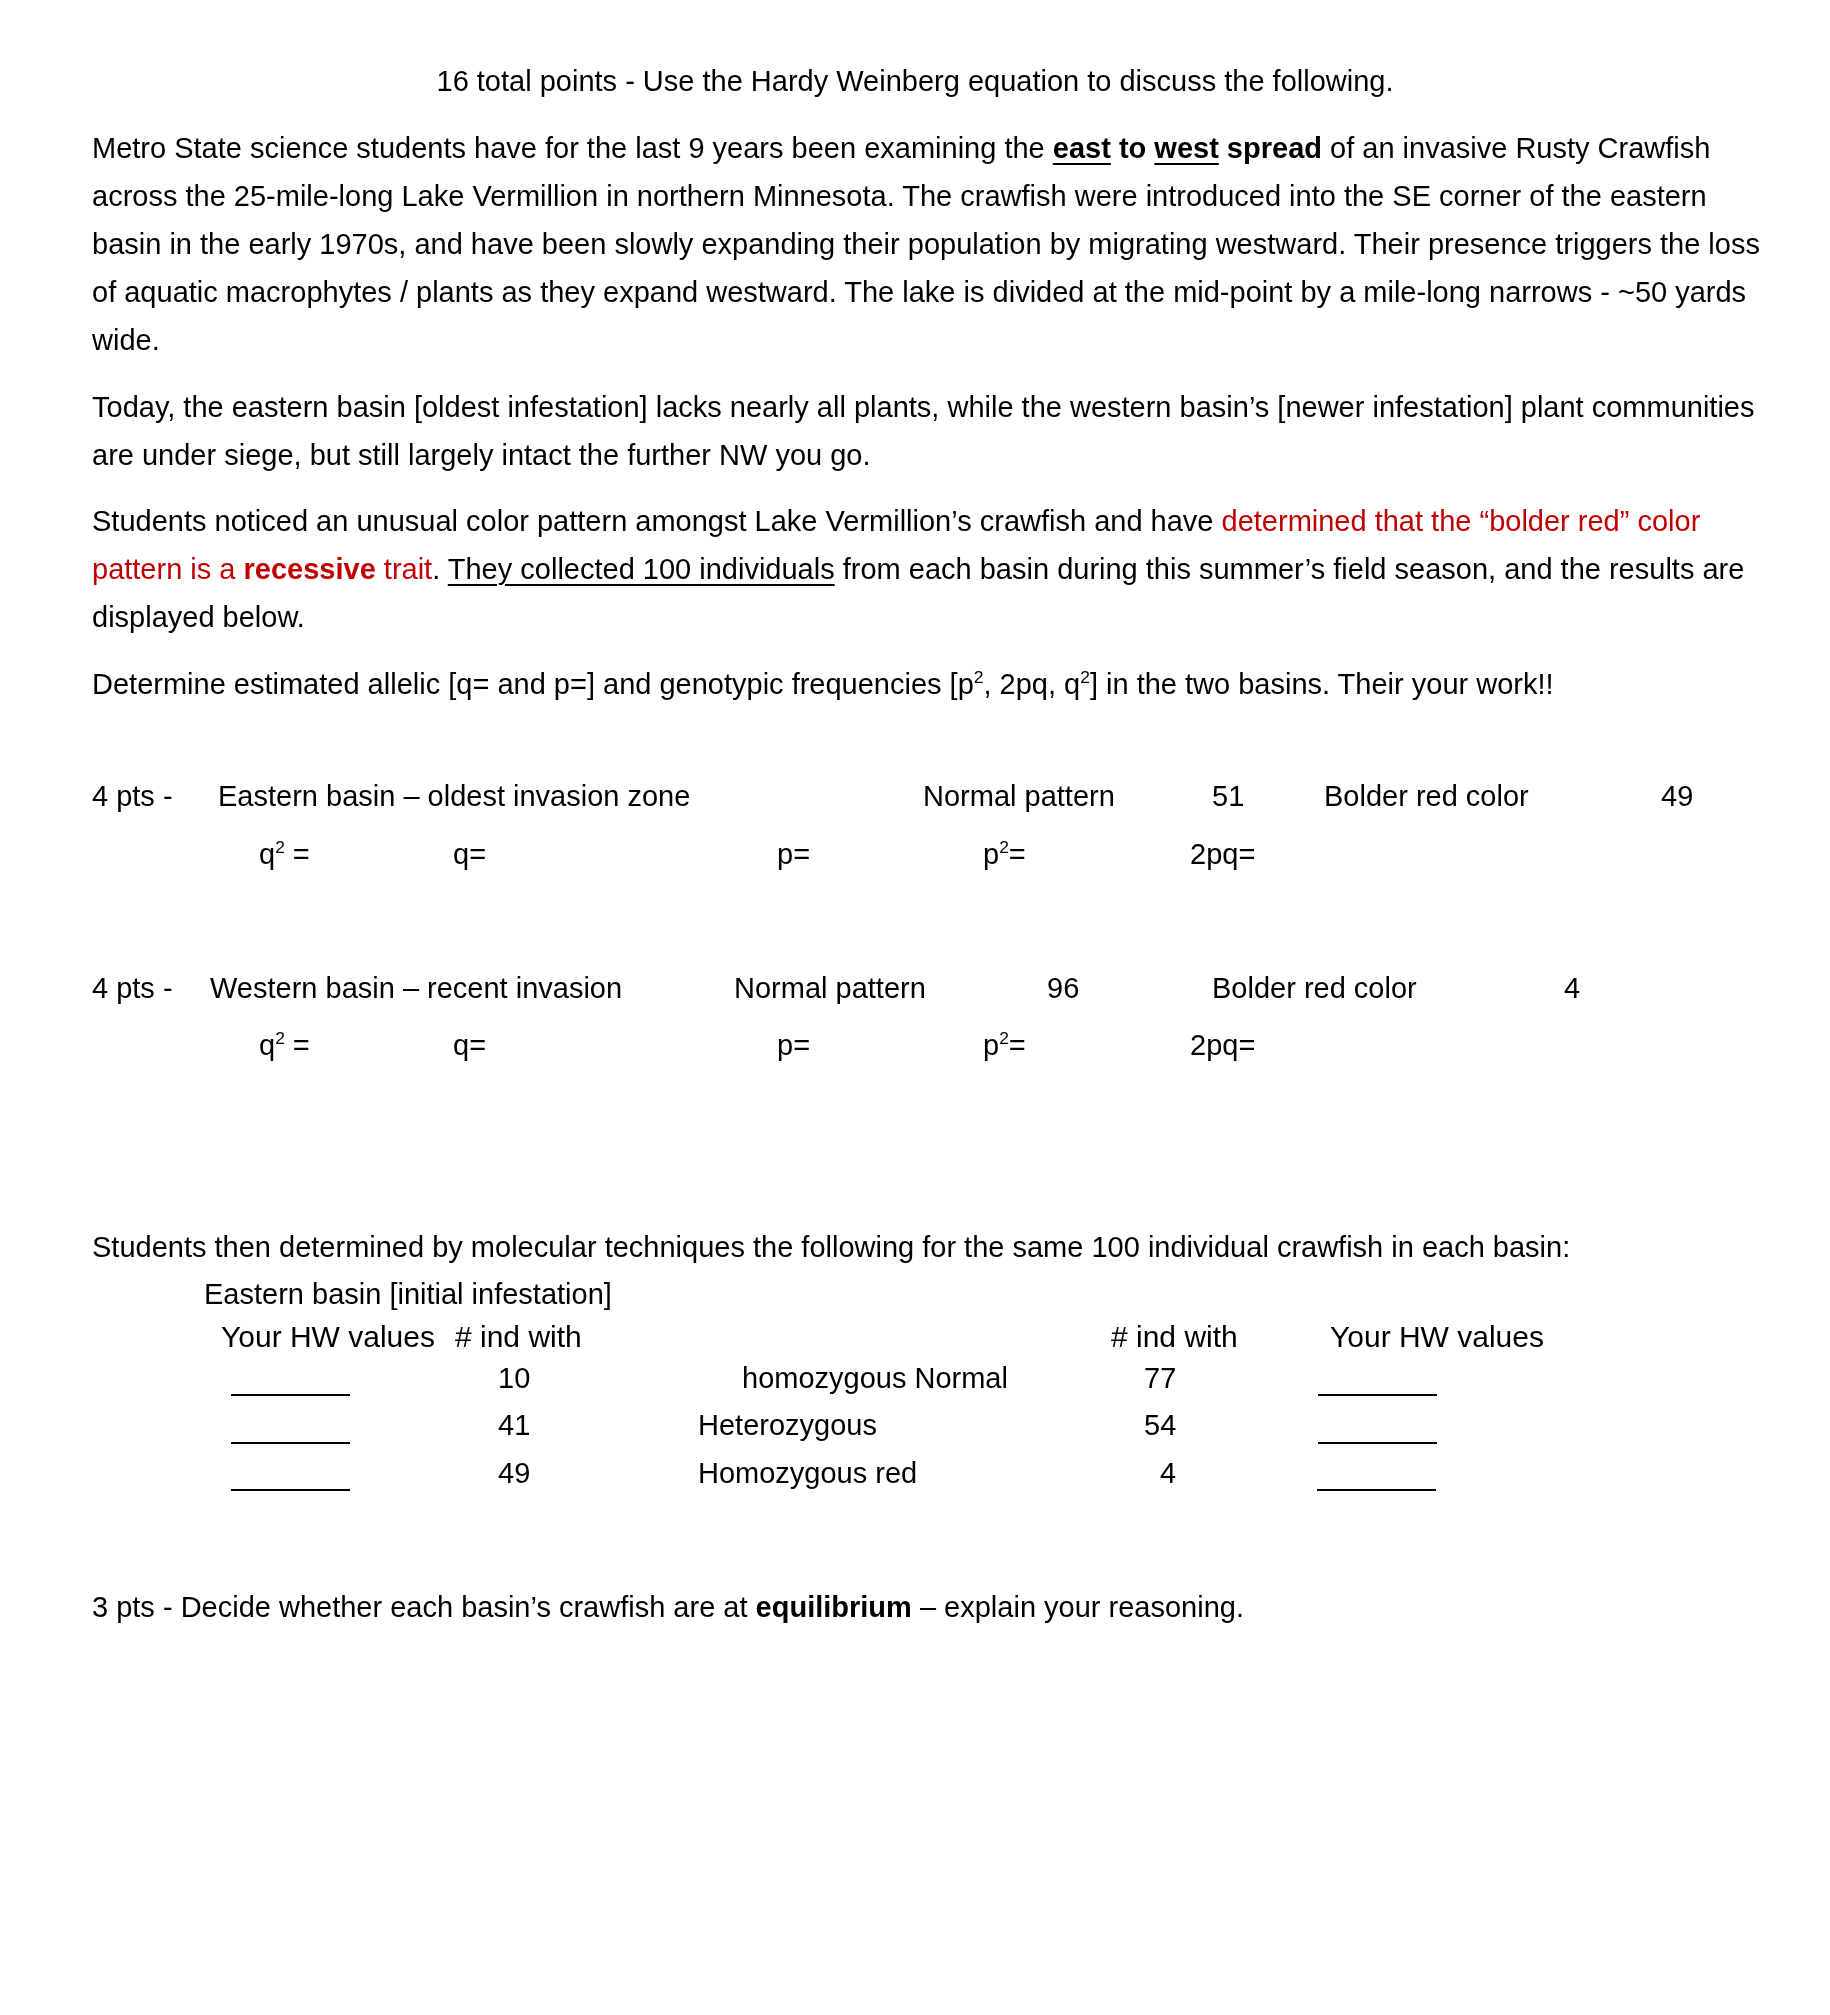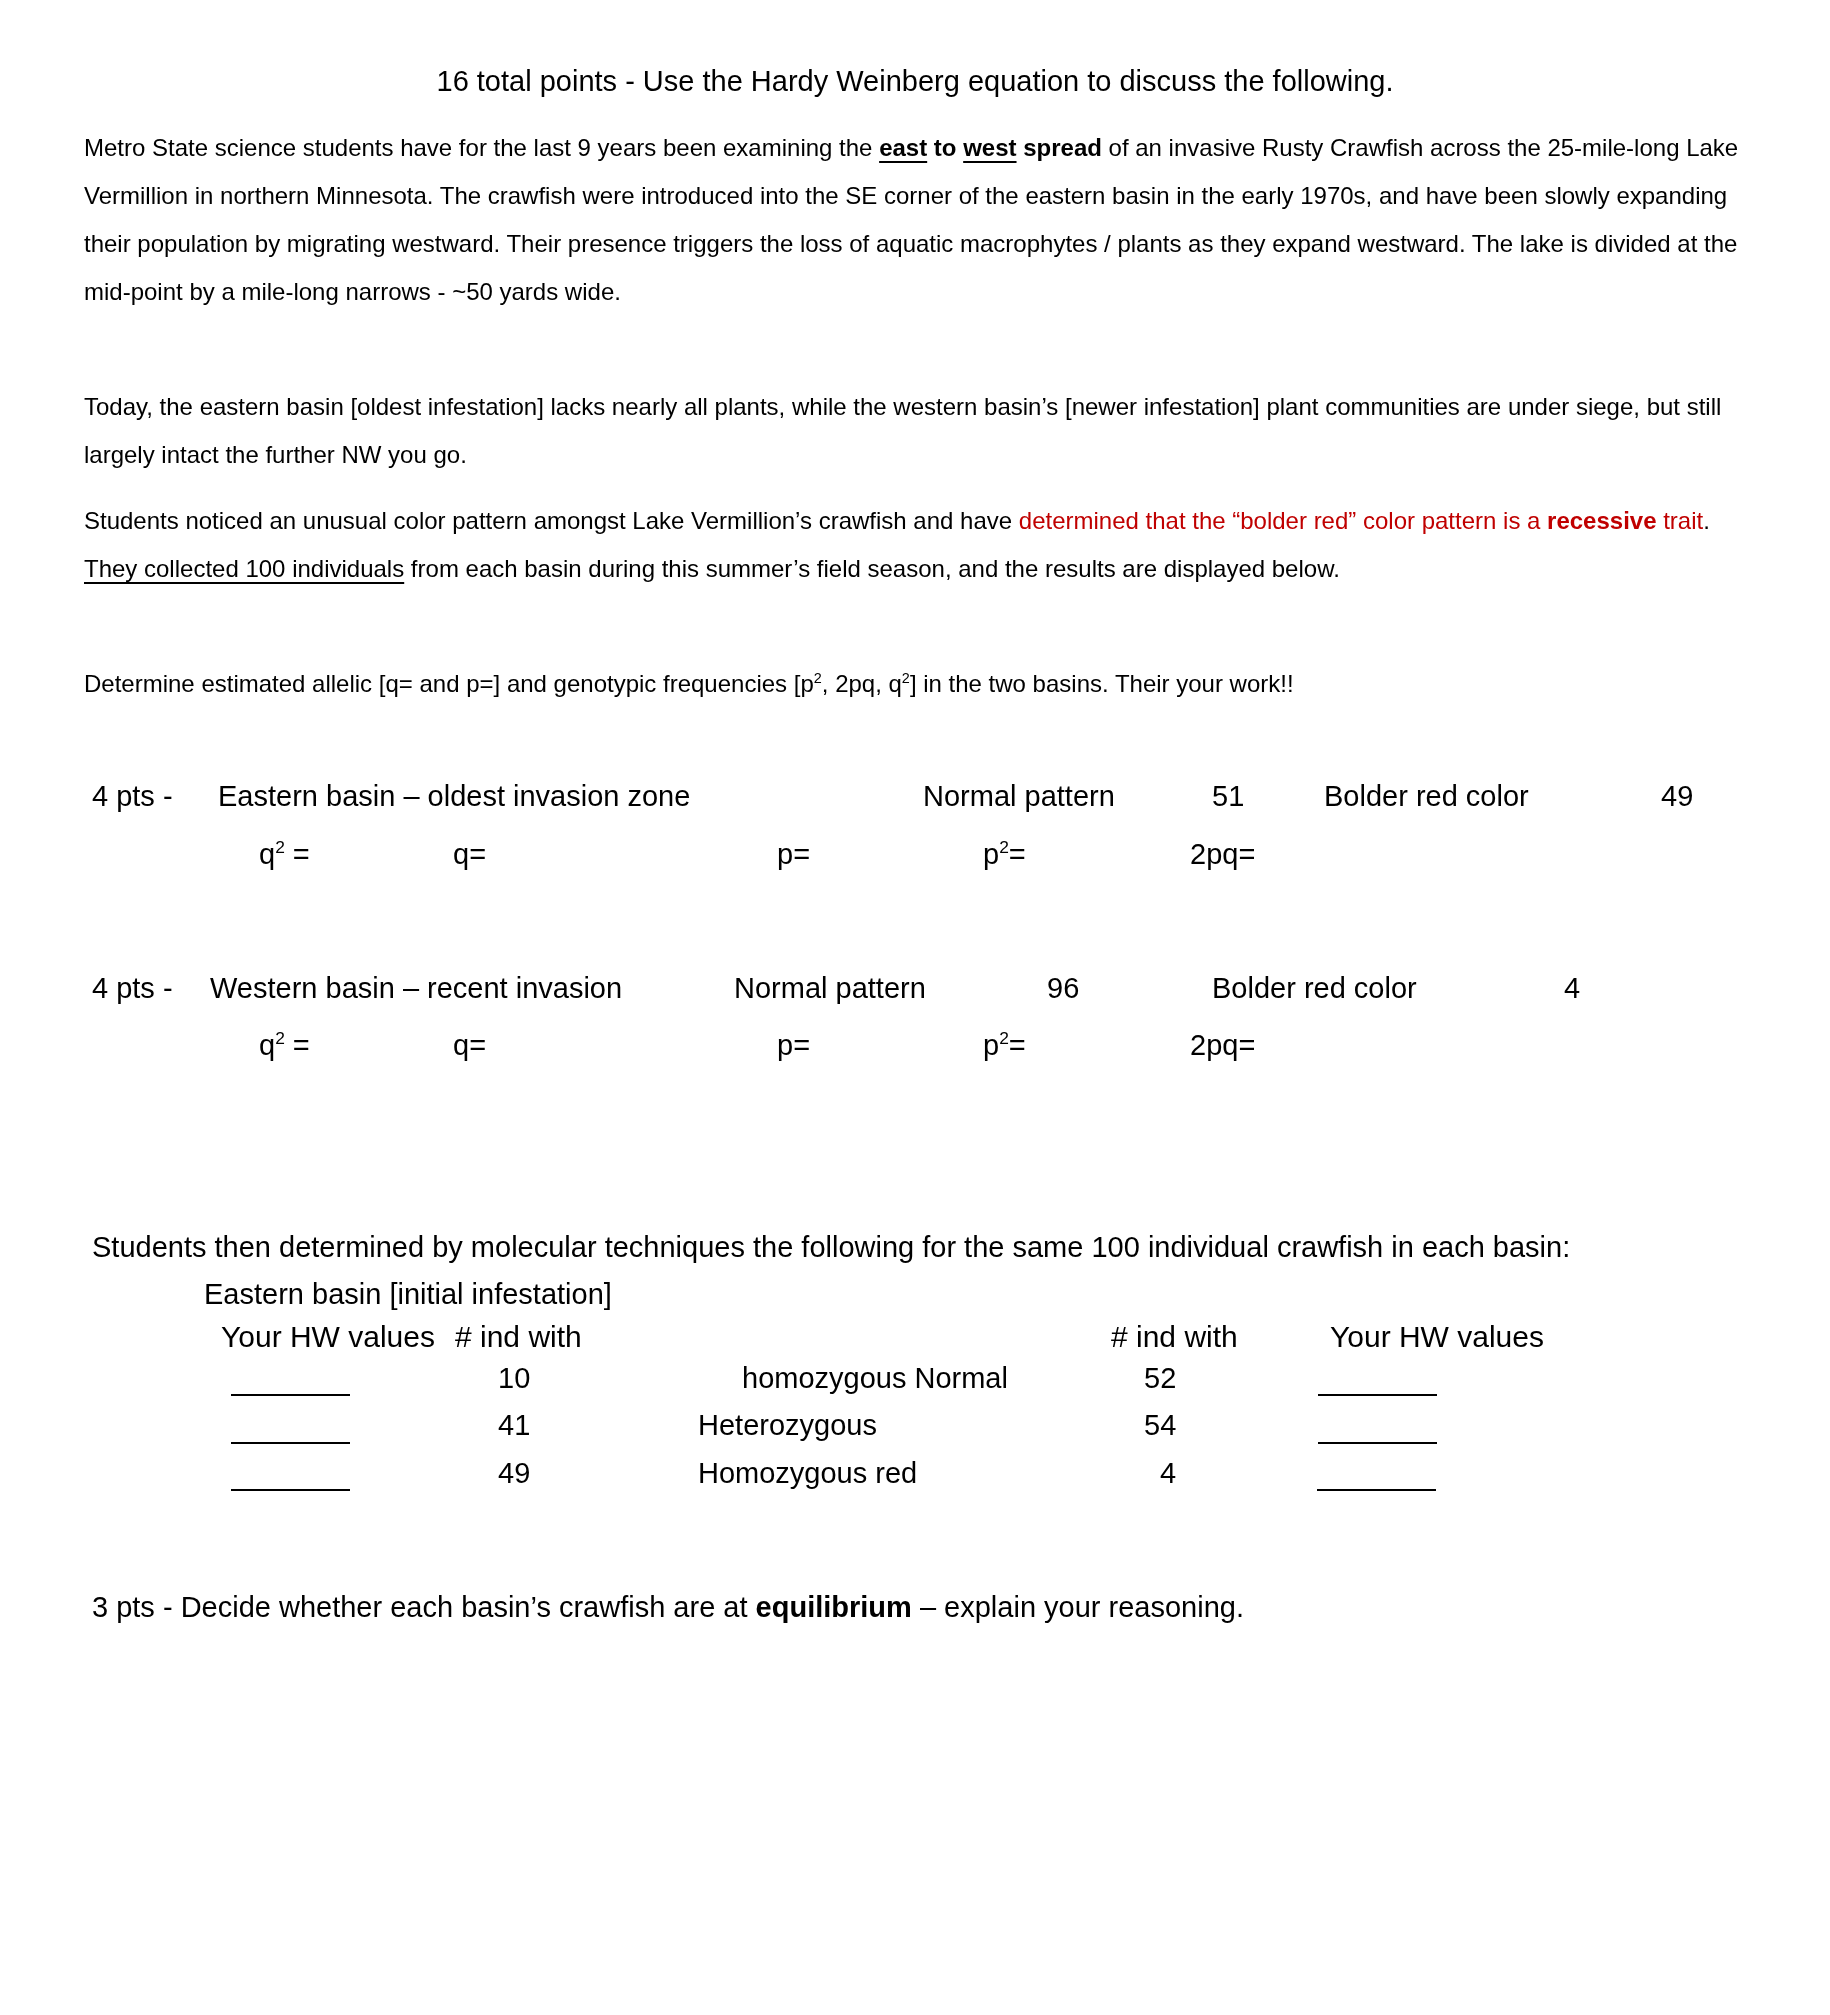--- a/index.html
+++ b/index.html
@@ -1,20 +1,20 @@
 <!DOCTYPE html>
 <html style="font-size:12px"><head>
 <meta charset="utf-8">
 <style>
   html, body { margin:0; padding:0; background:#ffffff; }
   body { width:1830px; height:2015px; position:relative; overflow:hidden;
          font-family:"Liberation Sans", "DejaVu Sans", sans-serif; color:#000; }
   .page { position:absolute; left:0; top:0; width:1810px; height:2015px; background:#fff; }
   .t { position:absolute; white-space:nowrap; font-size:29px; line-height:48px; }
-  .para { position:absolute; left:84px; width:1670px; font-size:24px; line-height:48px; }
+  .para { position:absolute; left:92px; width:1670px; font-size:29px; line-height:48px; }
   .title { left:0; width:1830px; text-align:center; }
   .red { color:#C00000; }
   .b { font-weight:bold; }
   .u { text-decoration:underline; text-underline-offset:4.5px; text-decoration-thickness:2.2px; }
   .small { font-size:30px; line-height:30px; }
   sup { font-size:60%; vertical-align:super; line-height:0; }
   .blank { position:absolute; width:119px; border-bottom:2.2px solid #000; height:0; }
 </style>
 </head>
 <body>
@@ -67,21 +67,21 @@
   <div class="t" style="left:204px; top:1270px;">Eastern basin [initial infestation]</div>
 
   <div class="t small" style="left:221px; top:1322px;">Your HW values</div>
   <div class="t small" style="left:455px; top:1322px;"># ind with</div>
   <div class="t small" style="left:1111px; top:1322px;"># ind with</div>
   <div class="t small" style="left:1330px; top:1322px;">Your HW values</div>
 
   <div class="blank" style="left:231px; top:1394px;"></div>
   <div class="t" style="left:498px; top:1354px;">10</div>
   <div class="t" style="left:698px; top:1354px;margin-left:44px;">homozygous Normal</div>
-  <div class="t" style="left:1144px; top:1354px;">52</div>
+  <div class="t" style="left:1144px; top:1354px;">77</div>
   <div class="blank" style="left:1318px; top:1394px;"></div>
 
   <div class="blank" style="left:231px; top:1442px;"></div>
   <div class="t" style="left:498px; top:1401px;">41</div>
   <div class="t" style="left:698px; top:1401px;">Heterozygous</div>
   <div class="t" style="left:1144px; top:1401px;">54</div>
   <div class="blank" style="left:1318px; top:1442px;"></div>
 
   <div class="blank" style="left:231px; top:1489px;"></div>
   <div class="t" style="left:498px; top:1449px;">49</div>

